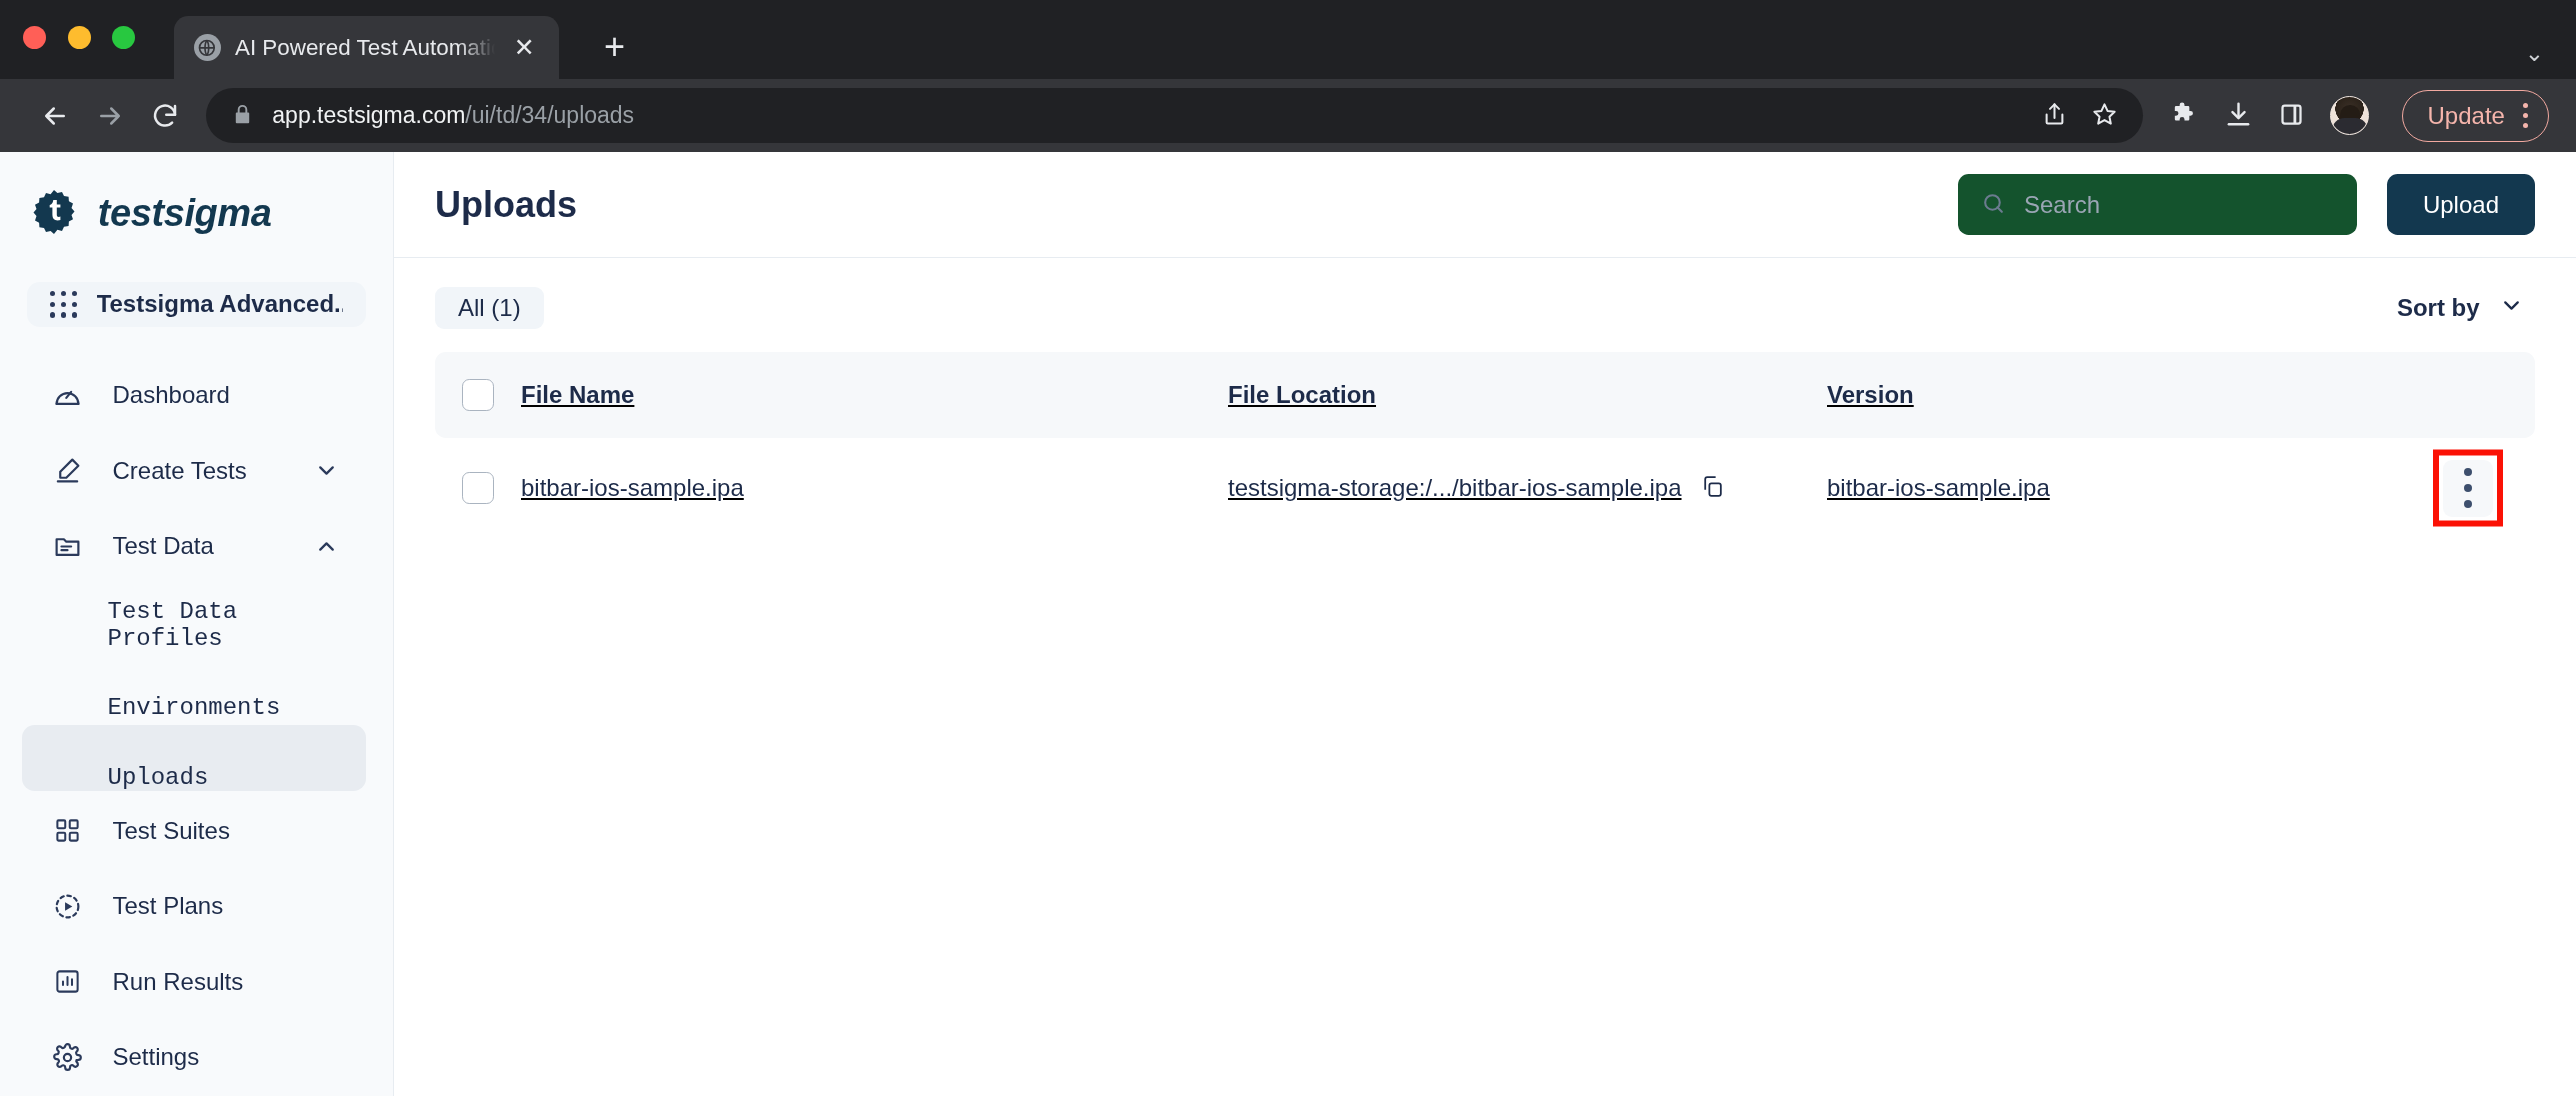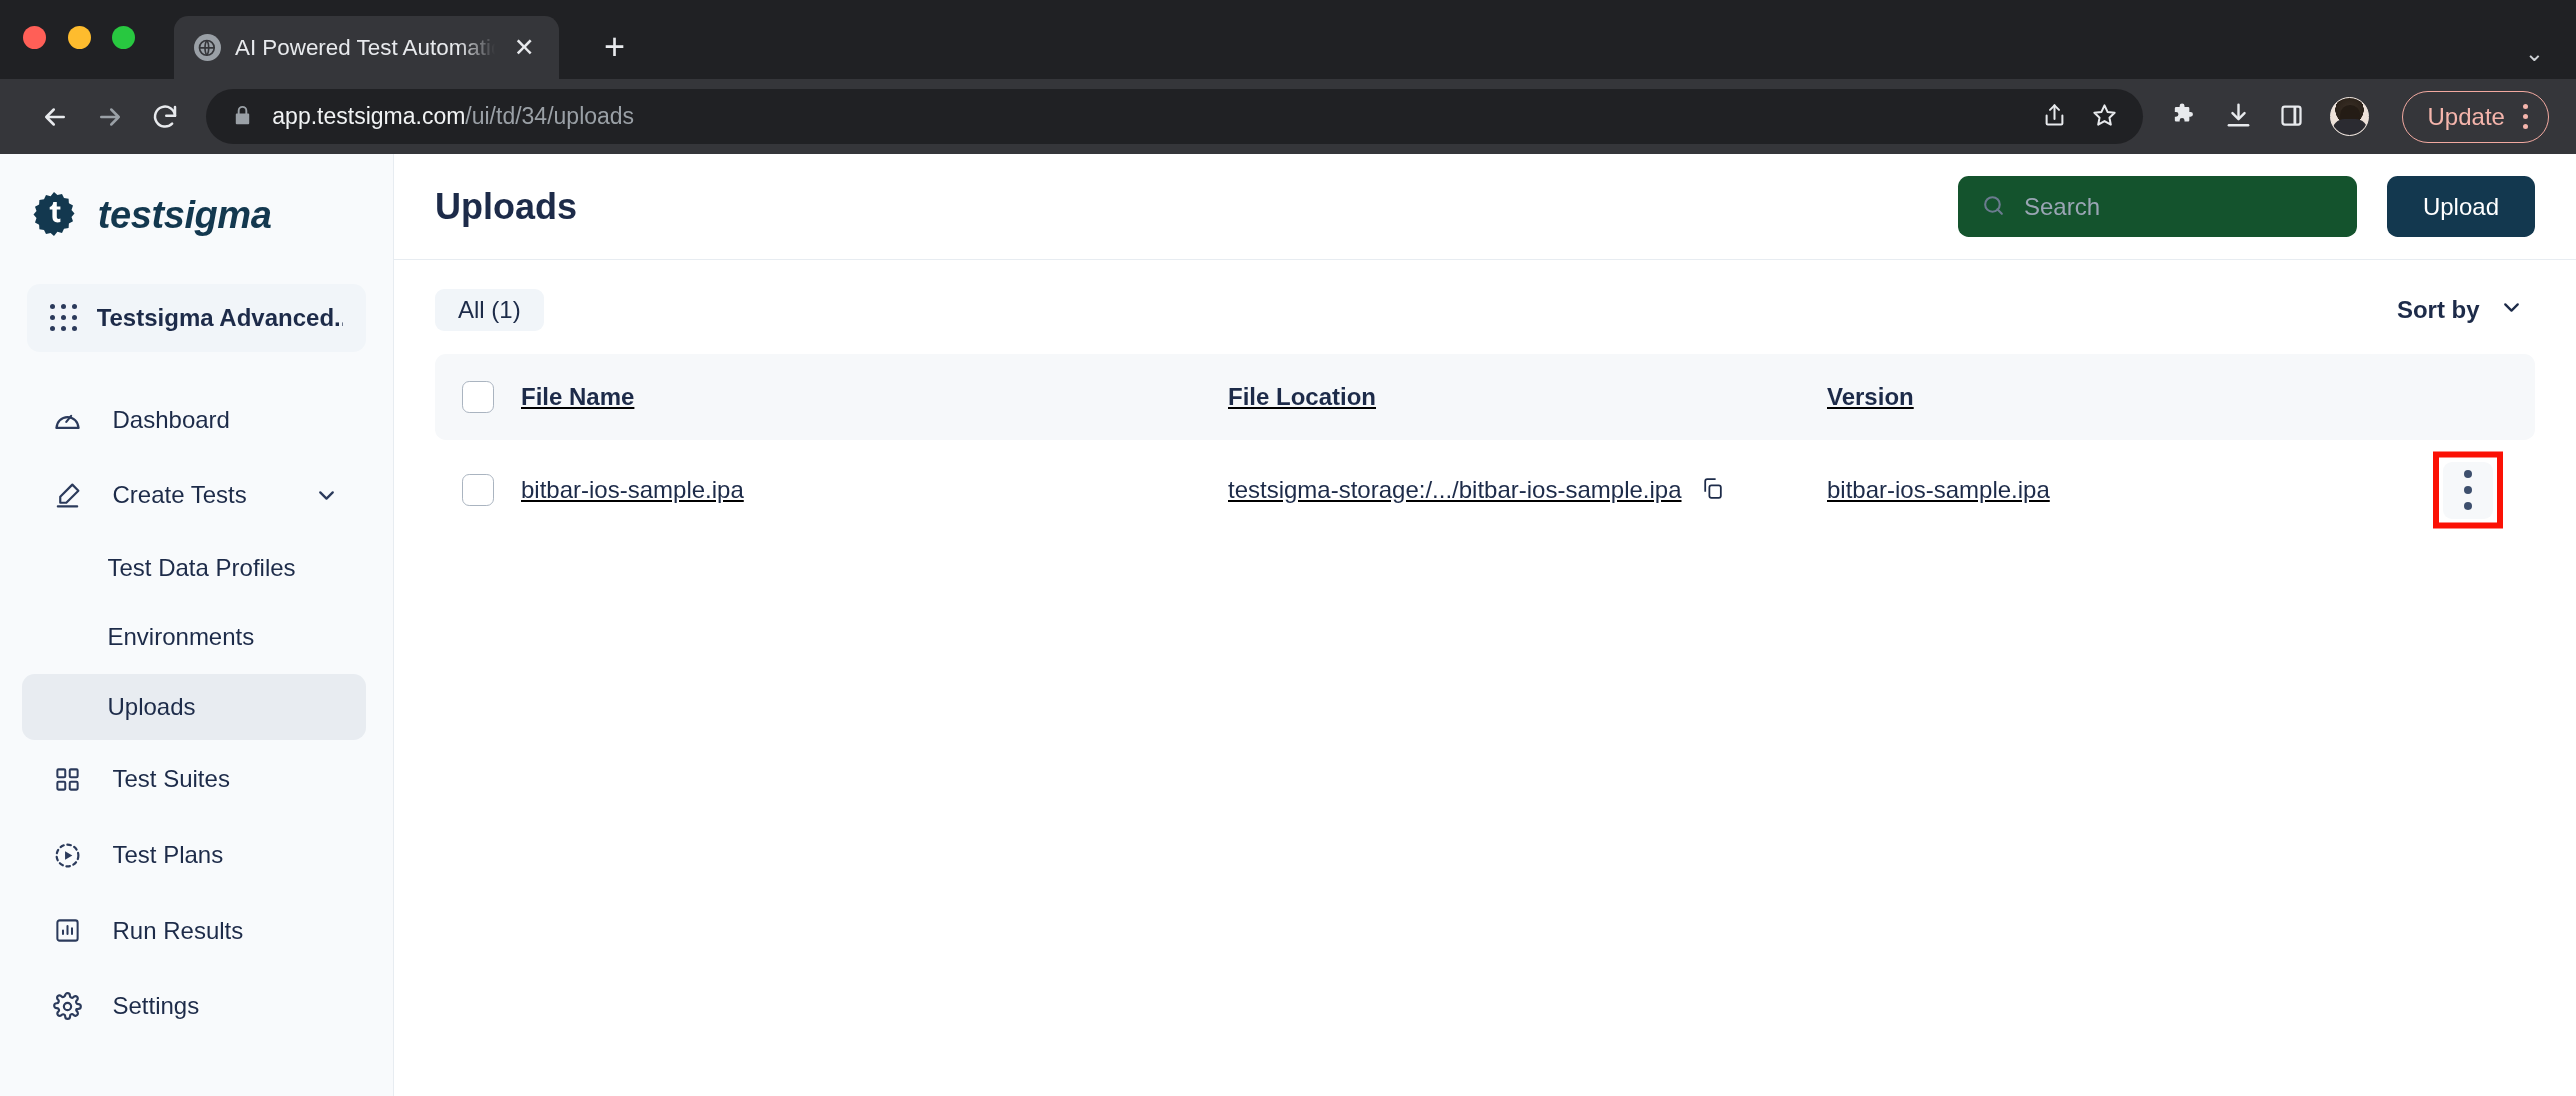--- a/index.html
+++ b/index.html
@@ -167,26 +167,27 @@
     padding: 0 27px 0 30px;
     color: #1d2b49;
     font-size: 24px;
     border-radius: 12.5px;
     margin: 0 27px 3.6px 21.5px;
   }
   .nav-item .ico { width: 32px; display: flex; align-items: center; justify-content: center; flex: 0 0 32px; }
   .nav-item .chev { margin-left: auto; display: flex; align-items: center; }
   .nav-sub {
     height: 66px;
-    display: flex; align-items: center;
+    display: flex; align-items: flex-end;
     padding-left: 86px;
     font-size: 24px;
     color: #1d2b49;
     border-radius: 12.5px;
     margin: 0 27px 3.6px 21.5px;
+    font-family: Liberation Mono, monospace;
   }
   .nav-sub.active { background: #e8ecf1; }
 
   .content { flex: 1 1 auto; display: flex; flex-direction: column; min-width: 0; }
 
   .page-header {
     height: 106px;
     border-bottom: 0.9px solid #e7ecf1;
     display: flex; align-items: center;
     padding: 0 41px 0 41px;
@@ -421,20 +422,34 @@
               </svg>
           </span>
           <span>Create Tests</span>
           <span class="chev">
             <svg width="25" height="25" viewBox="0 0 24 24" fill="none" stroke="#2b3a5b" stroke-width="2.2" stroke-linecap="round" stroke-linejoin="round">
                 <path d="M6 9l6 6 6-6"></path>
               </svg>
           </span>
         </div>
 
+        <div class="nav-item">
+          <span class="ico">
+            <svg width="29" height="29" viewBox="0 0 24 24" fill="none" stroke="#2b3a5b" stroke-width="1.8" stroke-linecap="round" stroke-linejoin="round">
+                <path d="M3 6h6l2 2h10v11H3z"></path>
+                <path d="M7 12h8M7 15h5"></path>
+              </svg>
+          </span>
+          <span>Test Data</span>
+          <span class="chev">
+            <svg width="25" height="25" viewBox="0 0 24 24" fill="none" stroke="#2b3a5b" stroke-width="2.2" stroke-linecap="round" stroke-linejoin="round">
+                <path d="M6 15l6-6 6 6"></path>
+              </svg>
+          </span>
+        </div>
 
         <div class="nav-sub">
           <span>Test Data Profiles</span>
         </div>
         <div class="nav-sub">
           <span>Environments</span>
         </div>
         <div class="nav-sub active">
           <span>Uploads</span>
         </div>

